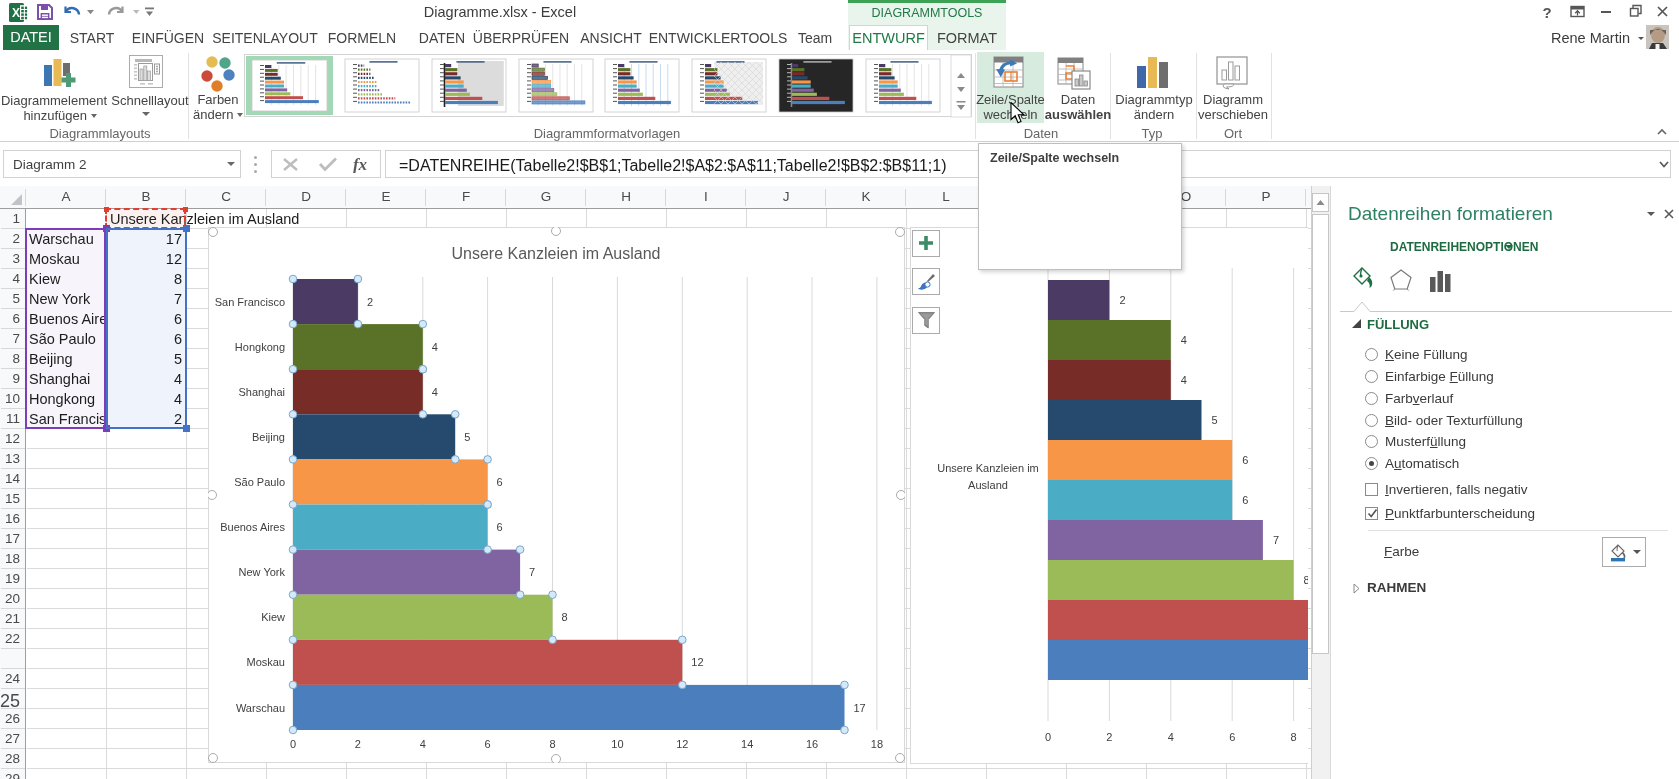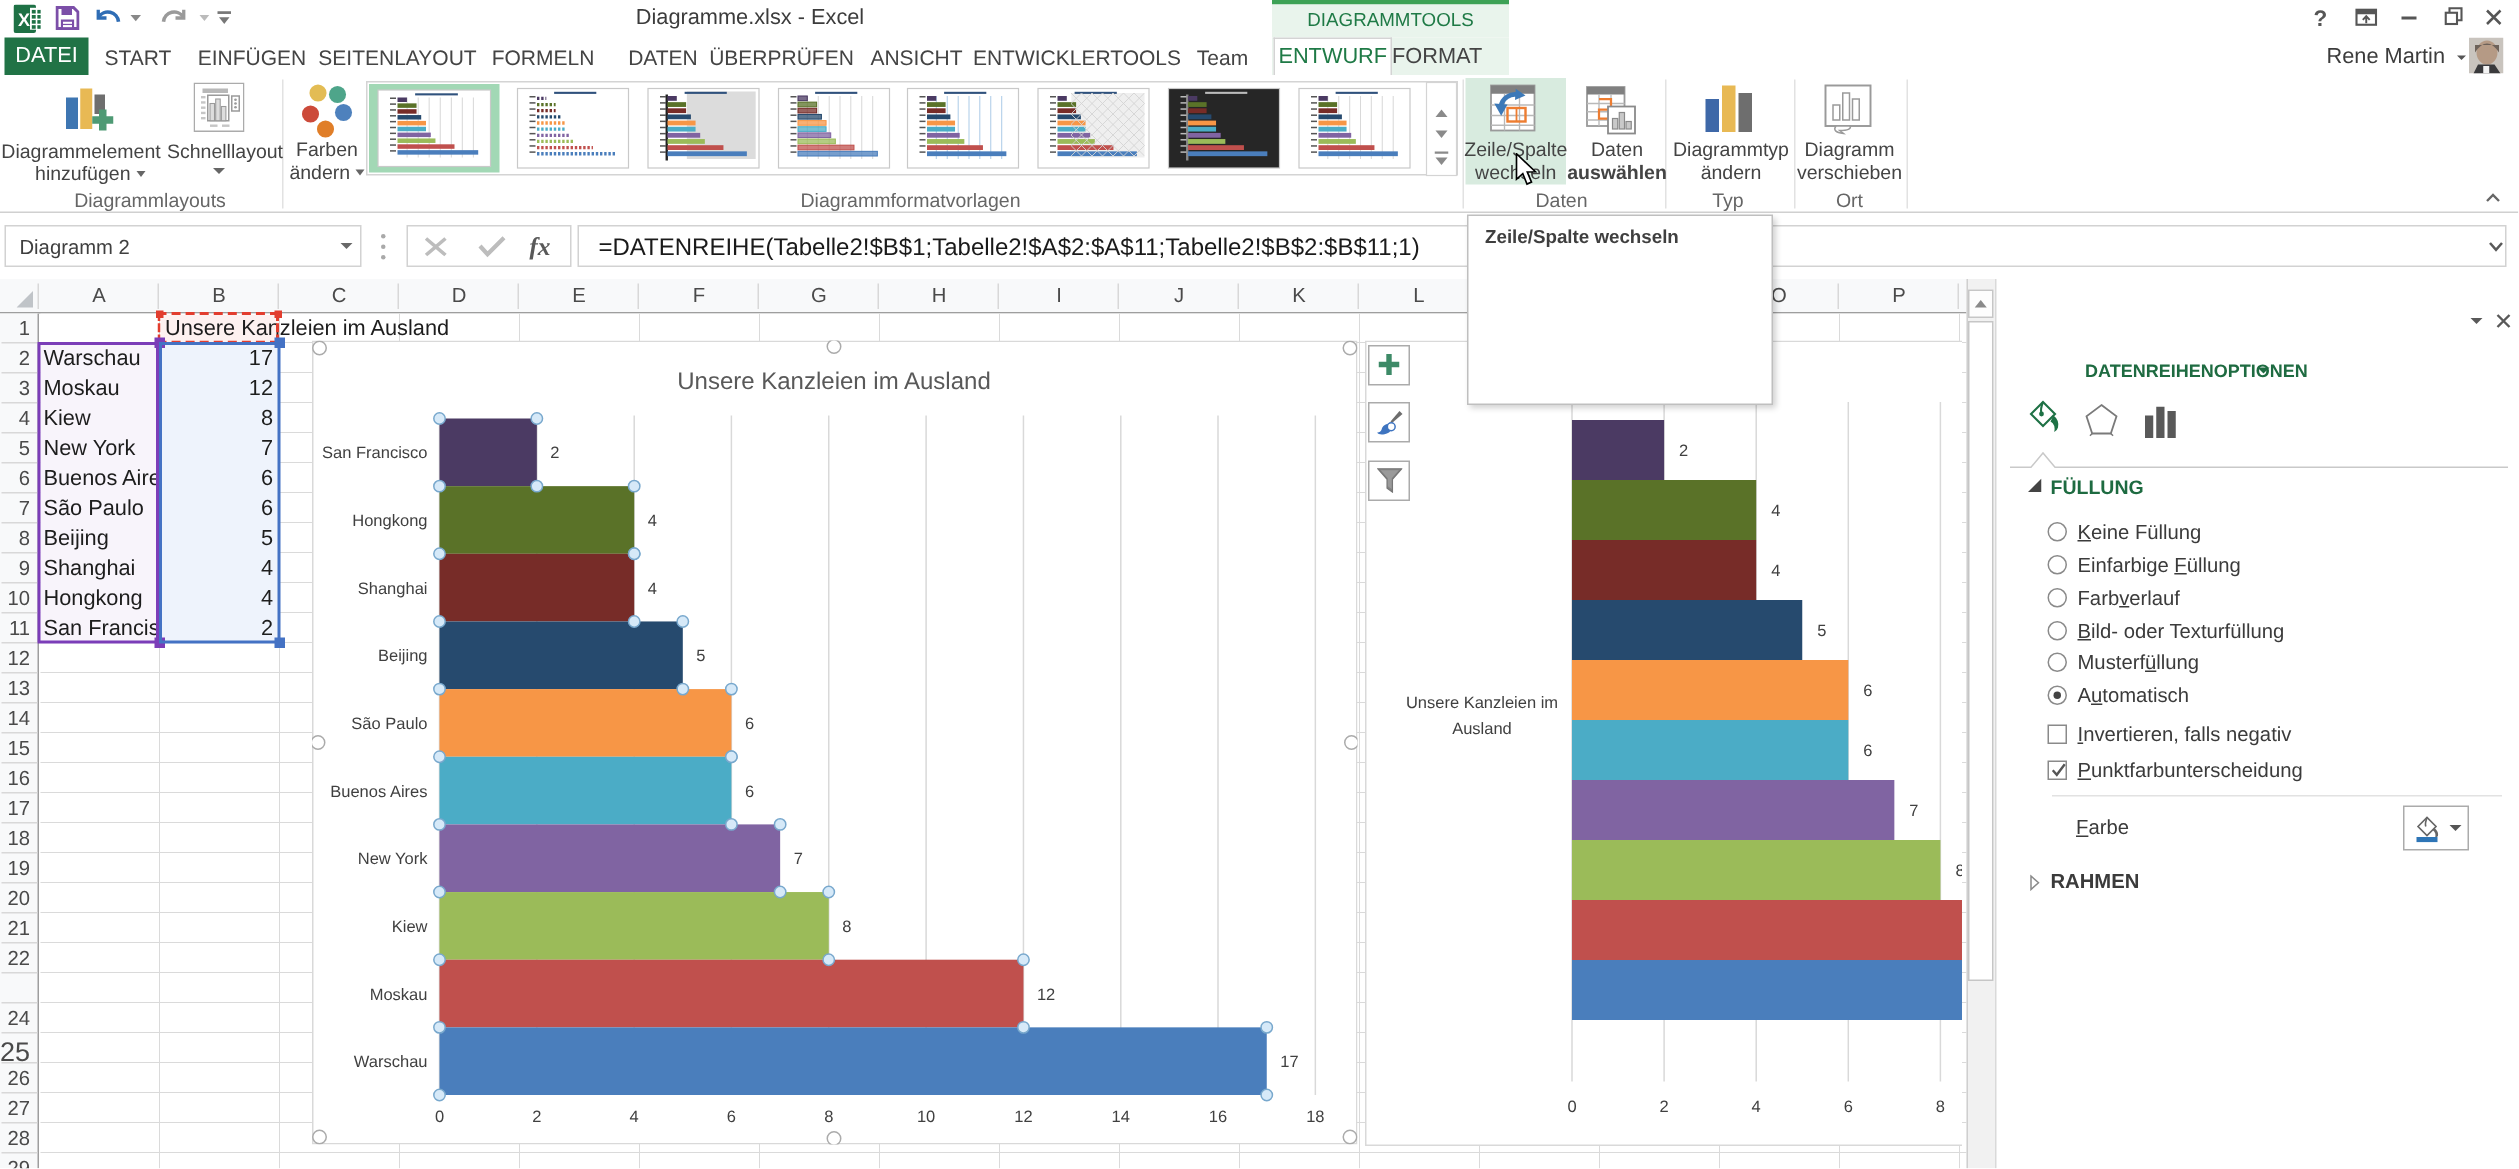--- a/index.html
+++ b/index.html
@@ -70,21 +70,21 @@
 <div class="a" style="left:88px;top:25px;width:160px;height:25px;line-height:26px;text-align:center;font-size:14px;color:#444;">EINFÜGEN</div>
 <div class="a" style="left:185px;top:25px;width:160px;height:25px;line-height:26px;text-align:center;font-size:14px;color:#444;">SEITENLAYOUT</div>
 <div class="a" style="left:282px;top:25px;width:160px;height:25px;line-height:26px;text-align:center;font-size:14px;color:#444;">FORMELN</div>
 <div class="a" style="left:362px;top:25px;width:160px;height:25px;line-height:26px;text-align:center;font-size:14px;color:#444;">DATEN</div>
 <div class="a" style="left:441px;top:25px;width:160px;height:25px;line-height:26px;text-align:center;font-size:14px;color:#444;">ÜBERPRÜFEN</div>
 <div class="a" style="left:531px;top:25px;width:160px;height:25px;line-height:26px;text-align:center;font-size:14px;color:#444;">ANSICHT</div>
 <div class="a" style="left:638px;top:25px;width:160px;height:25px;line-height:26px;text-align:center;font-size:14px;color:#444;">ENTWICKLERTOOLS</div>
 <div class="a" style="left:735px;top:25px;width:160px;height:25px;line-height:26px;text-align:center;font-size:14px;color:#444;">Team</div>
 <div class="a" style="left:849px;top:25px;width:79px;height:26px;background:#fff;border:1px solid #d4d4d4;border-bottom:none;"></div>
 <div class="a" style="left:849px;top:25px;width:79px;height:25px;line-height:26px;text-align:center;font-size:14.5px;color:#1F7A46;">ENTWURF</div>
-<div class="a" style="left:928px;top:25px;width:78px;height:25px;line-height:26px;text-align:left;font-size:14.5px;color:#444;">FORMAT</div>
+<div class="a" style="left:928px;top:25px;width:78px;height:25px;line-height:26px;text-align:center;font-size:14.5px;color:#444;">FORMAT</div>
 <div class="a" style="left:1540px;top:30px;width:90px;height:16px;font-size:14.5px;color:#3c3c3c;text-align:right;">Rene Martin</div>
 <div class="tri-d sm" style="left:1638px;top:37px;border-top-color:#555;"></div>
 <svg class="a" style="left:1646px;top:25px;" width="23" height="24" viewBox="0 0 23 24">
 <rect width="23" height="24" fill="#C9C4BE"></rect>
 <ellipse cx="12" cy="10" rx="7" ry="8" fill="#B59A85"></ellipse>
 <path d="M4 10 Q12 -2 20 10 L20 5 L4 5 Z" fill="#6d625a"></path>
 <path d="M3 24 L6 18 L17 18 L21 24 Z" fill="#3a3a3c"></path>
 <rect x="9.5" y="19" width="4" height="5" fill="#f3f3f3"></rect>
     </svg>
 <div class="a" style="left:0;top:50px;width:1679px;height:92px;background:#fff;border-bottom:1px solid #d0d0d0;"></div>
@@ -734,20 +734,21 @@
 <path d="M0.5 0.5 h16 l-6.2 7 v8.5 l-3.6 -2.5 v-6 z" fill="#767676" stroke="#767676" stroke-width="0.8" fill-opacity="0.9"></path>
 <path d="M2.5 1.5 h12 l-4.7 5.3 v7.2 l-2.6 -1.8 v-5.4 z" fill="#9a9a9a"></path>
     </svg>
 <div class="a" style="left:1311px;top:186px;width:19px;height:593px;background:#f1f1f1;border-left:1px solid #cfcfcf;"></div>
 <div class="a" style="left:1312px;top:193px;width:17px;height:19px;background:#fdfdfd;border:1px solid #c6c6c6;"></div>
 <svg class="a" style="left:1316px;top:199px;" width="9" height="7" viewBox="0 0 9 7">
       <path d="M0.5 6 L4.5 1 L8.5 6 Z" fill="#8a8a8a"></path>
     </svg>
 <div class="a" style="left:1312px;top:214px;width:17px;height:440px;background:#fff;border:1px solid #c6c6c6;"></div>
 <div class="a" style="left:1330px;top:186px;width:349px;height:593px;background:#fff;border-left:1px solid #d9d9d9;"></div>
+<div class="a" style="left:1348px;top:203px;width:280px;font-size:19px;color:#2E8163;">Datenreihen formatieren</div>
 <div class="tri-d" style="left:1647px;top:212px;border-top-color:#595959;"></div>
 <svg class="a" style="left:1663px;top:208px;" width="12" height="12" viewBox="0 0 12 12">
 <path d="M2 2 L10 10 M10 2 L2 10" stroke="#595959" stroke-width="1.6"></path>
     </svg>
 <div class="a" style="left:1350px;top:240px;width:220px;font-size:12px;font-weight:bold;color:#1E6B41;padding-left:40px;">DATENREIHENOPTIONEN</div>
 <div class="tri-d" style="left:1505px;top:245px;border-top-color:#1E6B41;"></div>
 <svg class="a" style="left:1350px;top:266px;" width="26" height="28" viewBox="0 0 26 28">
 <g stroke="#1E7145" fill="none" stroke-width="1.4">
 <path d="M4 10 L12 2 L20 10 L12 18 Z" fill="#fff"></path>
 <path d="M12 2 q-2 5 -1 7.5"></path>

